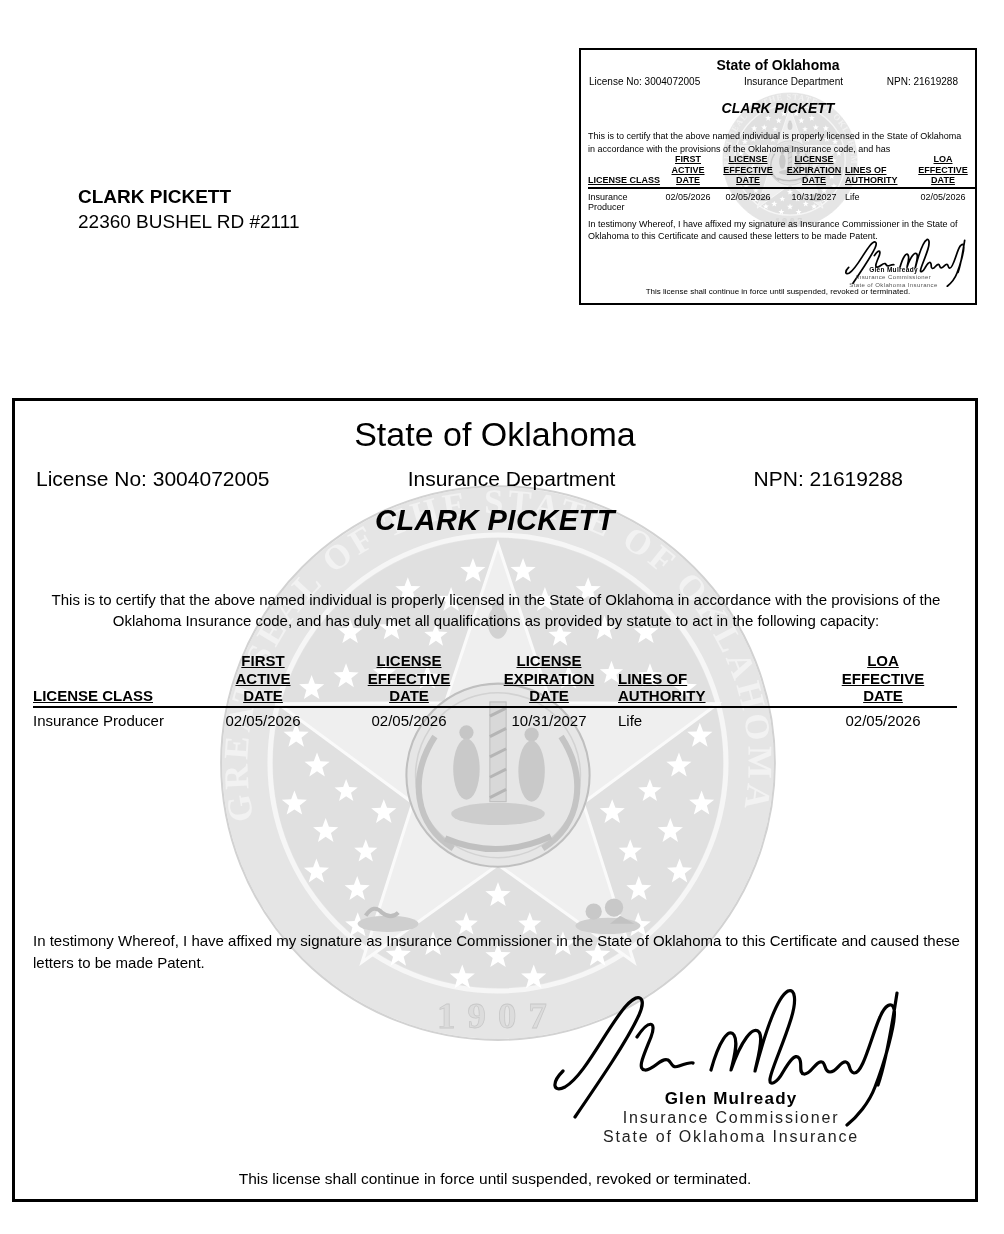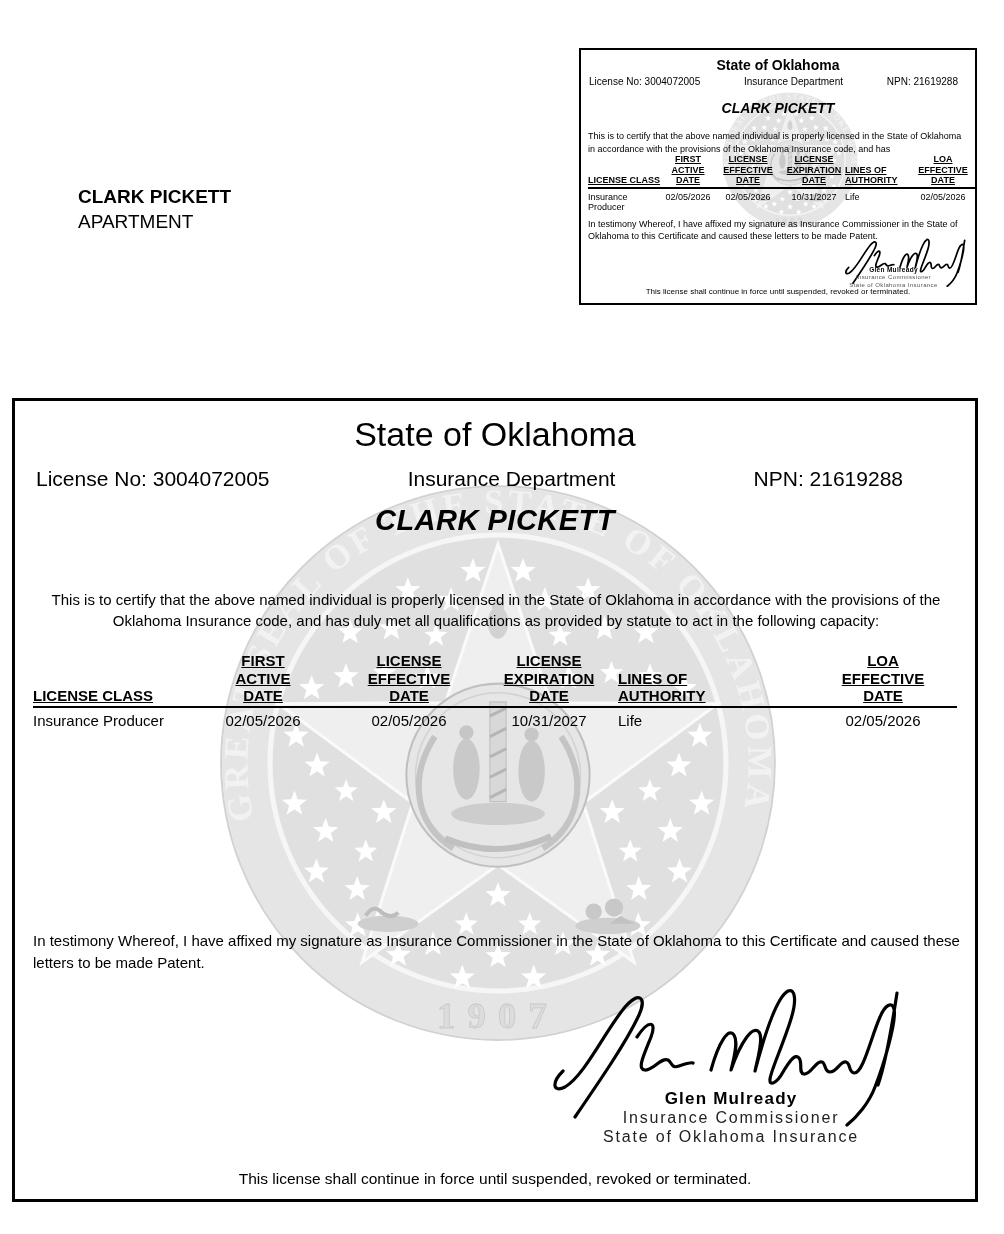--- a/index.html
+++ b/index.html
@@ -75,21 +75,21 @@
 
   .ring-text { font-family:"Liberation Serif", serif; font-weight:bold; }
 </style>
 </head>
 <body>
 
 <div id="page">
 
   <div class="address">
     <div class="addr-name">CLARK PICKETT</div>
-    <div>APARTMENT</div>
+    <div>22360 BUSHEL RD #2111</div>
   </div>
 
   <div id="thumb-cert" class="cert">
 
     <svg class="seal seal-svg" viewBox="0 0 560 560">
       <circle cx="280" cy="280" r="271" fill="#e5e5e5"></circle>
       <circle cx="280" cy="280" r="272" fill="none" stroke="#d2d2d2" stroke-width="2"></circle>
       <circle cx="280" cy="280" r="221" fill="#e0e0e0"></circle>
       <circle cx="280" cy="280" r="224" fill="none" stroke="#f6f6f6" stroke-width="5"></circle>
       <path id="ringB" d="M 44,350 A 246,246 0 1 1 516,350" fill="none"></path>

